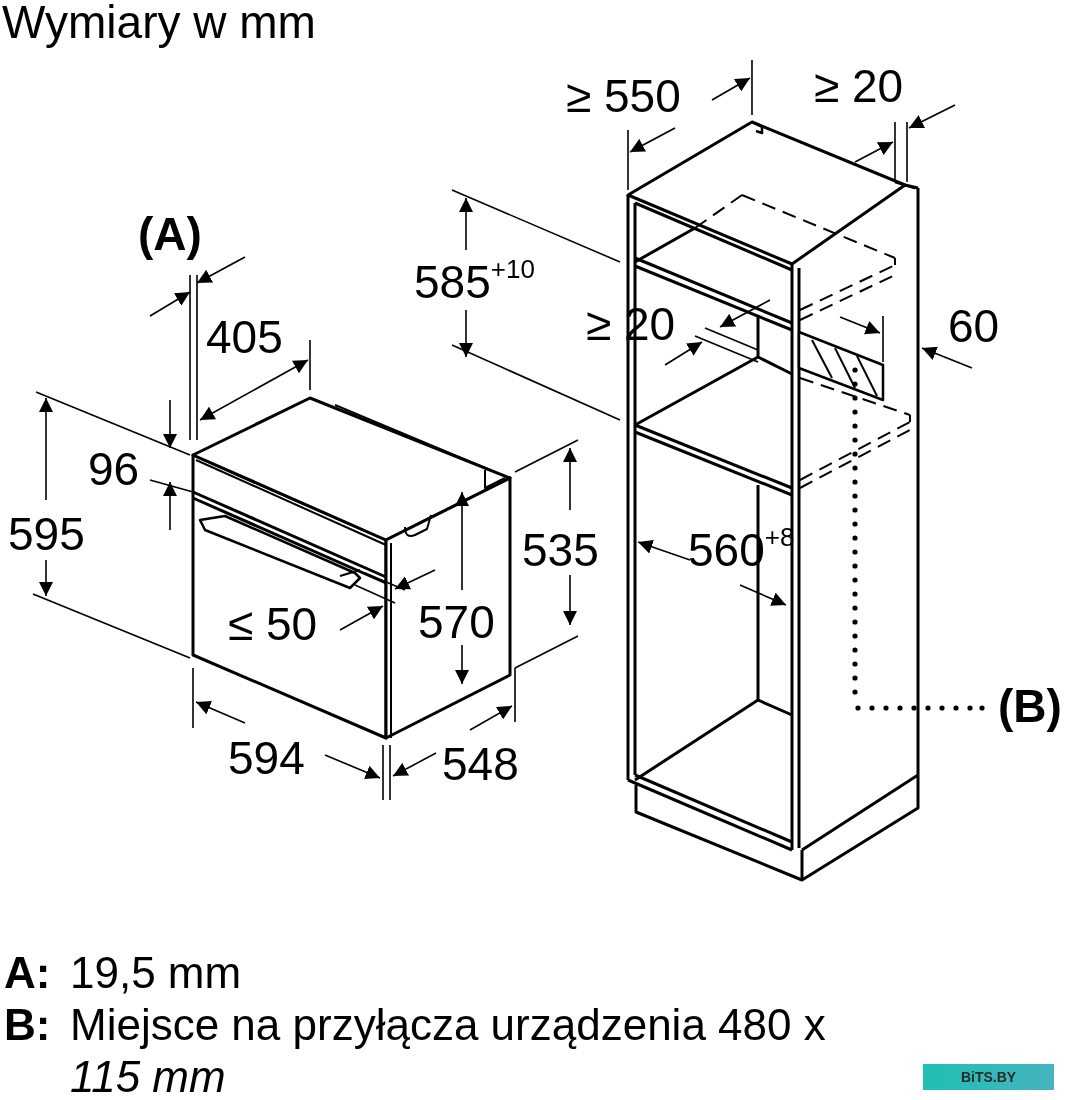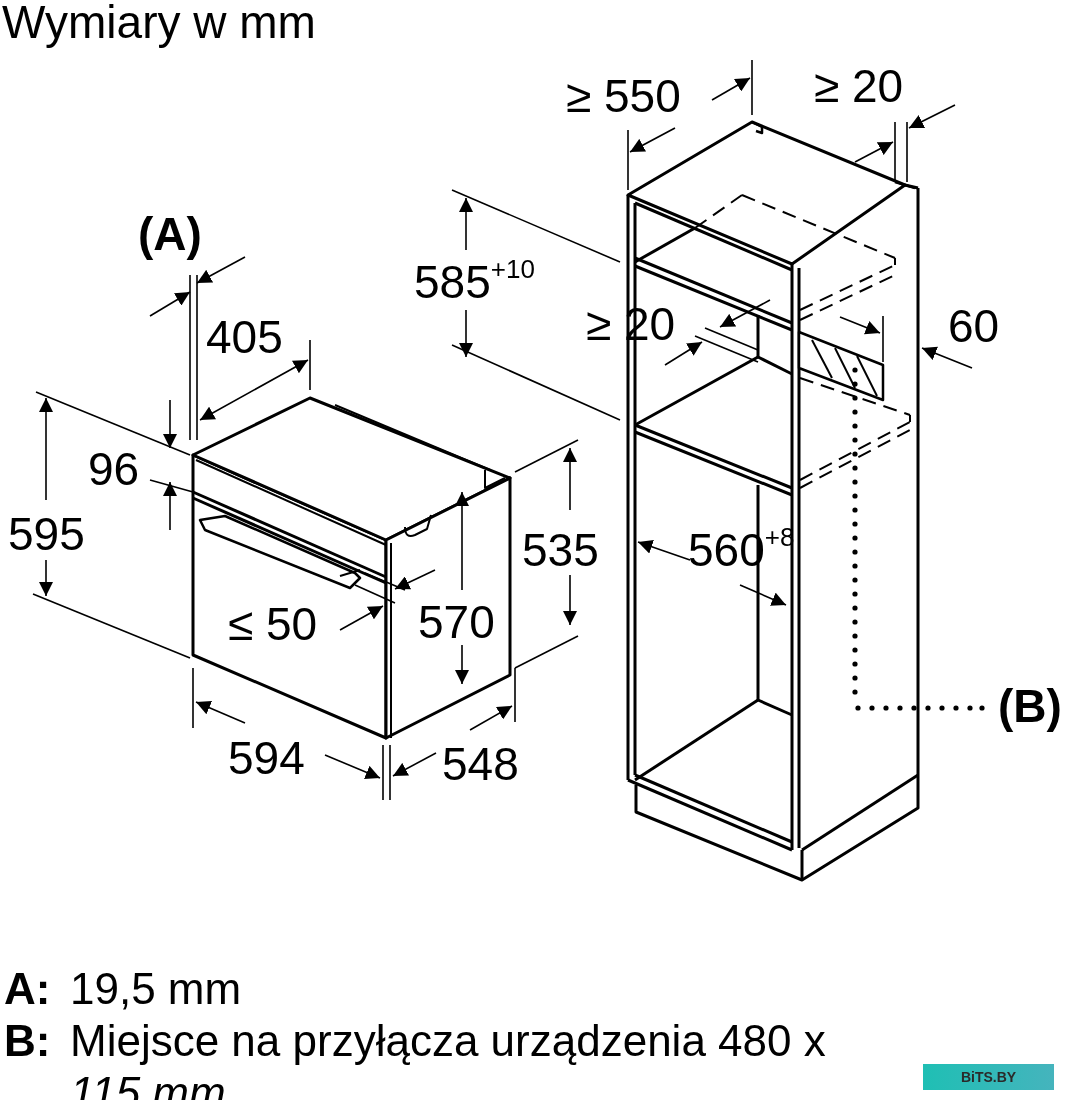--- a/index.html
+++ b/index.html
@@ -2,21 +2,21 @@
 <html><head>
 <meta charset="utf-8">
 <style>
   html,body{margin:0;padding:0;background:#fff;}
   body{width:1071px;height:1100px;position:relative;overflow:hidden;font-family:"Liberation Sans",sans-serif;color:#000;}
   .title{position:absolute;left:2px;top:-4px;font-size:46px;line-height:52px;}
   svg{position:absolute;left:0;top:0;}
   .lbl{font-family:"Liberation Sans",sans-serif;font-size:46px;fill:#000;}
   .sup{font-size:26px;}
   .bold{font-weight:bold;}
-  .legend{position:absolute;left:4px;font-size:44px;line-height:46px;margin-top:16px;}
+  .legend{position:absolute;left:4px;font-size:44px;line-height:46px;}
   .legend .key{font-weight:bold;display:inline-block;width:66px;}
   .legend .val{display:inline-block;}
   .l1{top:950px;}
   .l2{top:1002px;}
   .l3{top:1054px;left:70px;font-style:italic;}
   .badge{position:absolute;left:923px;top:1064px;width:131px;height:26px;background:linear-gradient(90deg,#1fbfb4,#45b4bd);color:#2a2a2a;font-weight:bold;font-size:14px;text-align:center;line-height:26px;}
 </style>
 </head>
 <body>
 

